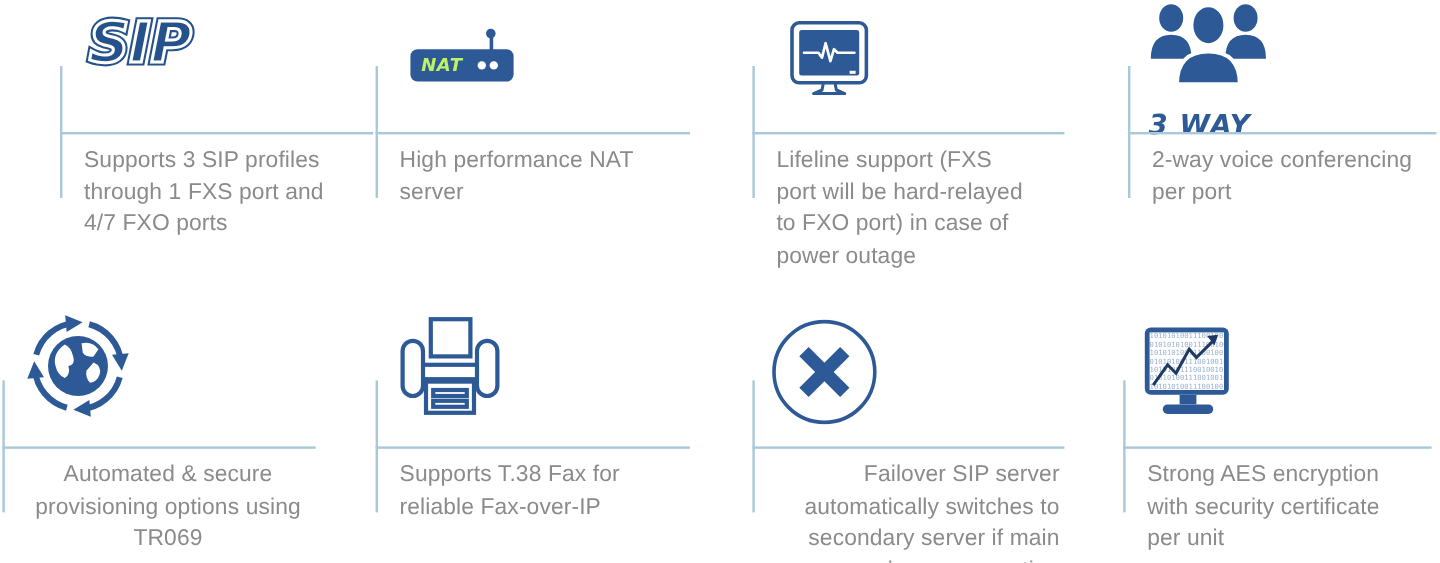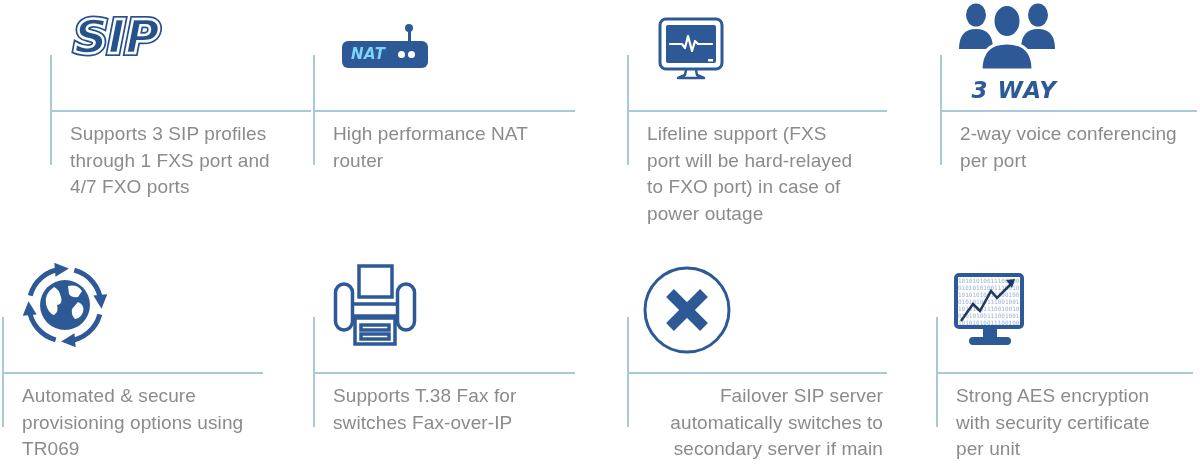--- a/index.html
+++ b/index.html
@@ -30,32 +30,32 @@
 
   
   .sip-logo { font-family:"DejaVu Sans", sans-serif; font-style:italic; font-weight:bold;
               font-size:47px; line-height:1; }
   .sip-outer { -webkit-text-stroke:6px var(--logo-blue,#26528c); color:var(--logo-blue,#26528c); }
   .sip-inner { position:absolute; left:0; top:0; -webkit-text-stroke:2.5px #fff; color:var(--logo-blue,#26528c); }
 
   
   .nat-box { position:absolute; left:0; top:15px; width:86px; height:27px;
              background:var(--icon-blue,#2d5a96); border-radius:6px; }
-  .nat-label { position:absolute; left:9px; top:4px; color:#7dd3fc;
+  .nat-label { position:absolute; left:9px; top:4px; color:#bef264;
                font-family:"DejaVu Sans", sans-serif; font-style:italic; font-weight:bold;
                font-size:15px; letter-spacing:0.5px; }
   .nat-dot { position:absolute; top:10px; width:7px; height:7px; border-radius:50%; background:#fff; }
   .nat-dot.d1 { left:56px; } .nat-dot.d2 { left:66px; }
   .nat-ant-stick { position:absolute; left:66px; top:4px; width:3px; height:12px; background:var(--icon-blue,#2d5a96); }
   .nat-ant-dot { position:absolute; left:63px; top:-2px; width:8px; height:8px; border-radius:50%; background:var(--icon-blue,#2d5a96); }
 
   
-  .threeway-label { text-align:right; font-family:"DejaVu Sans", sans-serif; font-style:italic;
+  .threeway-label { text-align:left; font-family:"DejaVu Sans", sans-serif; font-style:italic;
                     font-weight:bold; font-size:23px; letter-spacing:1px;
-                    color:var(--icon-blue,#2d5a96); margin-top:3px; }
+                    color:var(--icon-blue,#2d5a96); margin-top:17px; }
 
   
   .enc-frame { width:70px; height:56px; background:var(--icon-blue,#2d5a96); border-radius:5px;
                padding:4px; box-sizing:border-box; }
   .enc-screen { position:relative; width:62px; height:48px; background:#fff; overflow:hidden; }
   .enc-binary { font-family:"DejaVu Sans Mono", monospace; font-size:6px; line-height:7px;
                 color:var(--binary-blue,#9db4d2); white-space:pre-line; }
   .enc-graph { position:absolute; left:0; top:0; }
   .enc-neck { width:14px; height:8px; background:var(--icon-blue,#2d5a96); margin:0 auto; }
   .enc-base { width:42px; height:8px; background:var(--icon-blue,#2d5a96); border-radius:4px; margin:0 auto; }
@@ -80,21 +80,21 @@
     <div class="nat-ant-stick"></div>
     <div class="nat-box">
       <span class="nat-label">NAT</span>
       <span class="nat-dot d1"></span>
       <span class="nat-dot d2"></span>
     </div>
   </div>
   <div class="vline"></div>
   <div class="hline" style="width:262px;"></div>
   <div class="feature-text">High performance NAT
-router</div>
+server</div>
 </div>
 
 <div class="feature row1" style="left:627px; top:0; width:260px;">
   <svg class="icon" style="left:31px; top:17px;" width="66" height="70" viewBox="0 0 66 70">
     <rect x="2" y="2" width="62" height="50" rx="6" class="stroke-b" stroke-width="3"></rect>
     <rect x="8" y="8" width="50" height="38" rx="2" class="fill-b"></rect>
     <polyline points="12,27 24,27 27,31 30,19 34,34 37,24 40,27 54,27" fill="none" stroke="#fff" stroke-width="2.2" stroke-linejoin="round" stroke-linecap="round"></polyline>
     <rect x="50" y="42" width="5" height="2.5" fill="#fff"></rect>
     <path d="M28,53 L27,58 L20,61 L46,61 L39,58 L38,53" class="stroke-b" stroke-width="2.5" stroke-linejoin="round"></path>
   </svg>
@@ -121,21 +121,21 @@
       </g>
     </svg>
     <div class="threeway-label">3 WAY</div>
   </div>
   <div class="vline"></div>
   <div class="hline" style="width:257px;"></div>
   <div class="feature-text">2-way voice conferencing
 per port</div>
 </div>
 
-<div class="feature row2" style="left:2px; top:240px; width:261px;">
+<div class="feature row2" style="left:2px; top:240px; width:261px;text-align:center;">
   <svg class="icon" style="left:18px; top:20px;" width="90" height="90" viewBox="0 0 90 90">
     <defs>
       <marker id="ah" markerUnits="userSpaceOnUse" markerWidth="16" markerHeight="16" refX="8" refY="8" orient="auto">
         <path d="M1,1 L15,8 L1,15 Z" class="fill-b"></path>
       </marker>
     </defs>
     <circle cx="45" cy="45" r="25" class="fill-b"></circle>
     <path class="globe-land" d="M34,27 q-10,7 -8,17 q2,9 8,11 q5,-3 3,-10 q6,-1 4,-8 q-2,-8 -7,-10 z"></path>
     <path class="globe-land" d="M48,26 q9,-2 14,5 l-4,6 q-6,1 -9,-3 z"></path>
     <path class="globe-land" d="M58,42 q7,3 5,10 q-2,6 -8,7 q-4,-4 -3,-10 z"></path>
@@ -161,21 +161,21 @@
       <rect x="2.5" y="20" width="17" height="46" rx="8.5" fill="#fff"></rect>
       <rect x="64.5" y="20" width="17" height="46" rx="8.5" fill="#fff"></rect>
       <rect x="22" y="54" width="40" height="26" fill="#fff"></rect>
       <rect x="28" y="61" width="28" height="5"></rect>
       <rect x="28" y="70" width="28" height="5"></rect>
     </g>
   </svg>
   <div class="vline"></div>
   <div class="hline" style="width:262px;"></div>
   <div class="feature-text">Supports T.38 Fax for
-switches Fax-over-IP</div>
+reliable Fax-over-IP</div>
 </div>
 
 <div class="feature row2" style="left:627px; top:240px; width:260px;text-align:right;">
   <svg class="icon" style="left:16px; top:26px;" width="88" height="88" viewBox="0 0 88 88">
     <circle cx="44" cy="44" r="42" class="stroke-b" stroke-width="3"></circle>
     <g class="stroke-b" stroke-width="11">
       <line x1="27" y1="27" x2="61" y2="61"></line>
       <line x1="61" y1="27" x2="27" y2="61"></line>
     </g>
   </svg>

